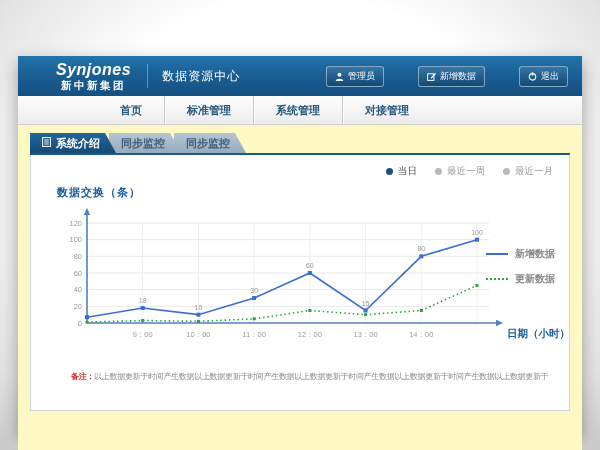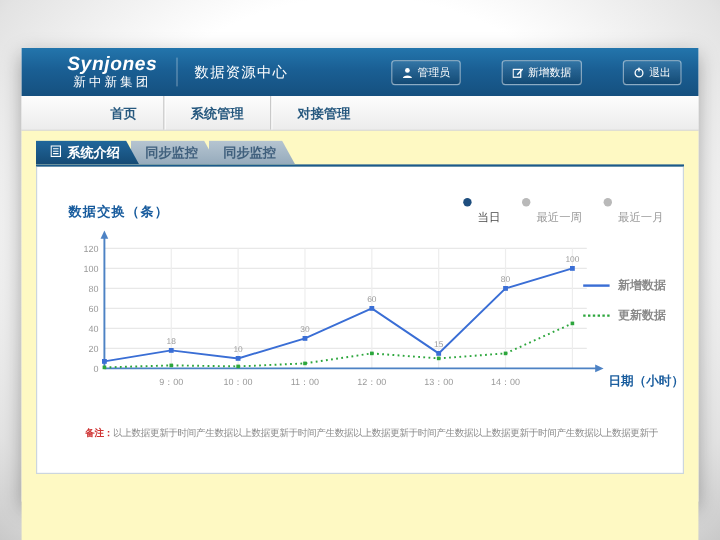--- a/index.html
+++ b/index.html
@@ -3,44 +3,44 @@
 <meta charset="utf-8">
 <style>
   * { margin:0; padding:0; box-sizing:border-box; }
   html,body { width:600px; height:450px; overflow:hidden; }
   body {
     font-family:"Liberation Sans","DejaVu Sans",sans-serif;
     background: radial-gradient(ellipse at 50% 42%, #ffffff 52%, #e3e3e3 85%, #c9c9c9 100%);
     position:relative;
   }
   .window {
-    position:absolute; left:18px; top:40px; width:564px; height:378px;
+    position:absolute; left:18px; top:56px; width:564px; height:378px;
     background:#fff; box-shadow:0 6px 16px rgba(0,0,0,.35);
   }
   
   .hdr {
     height:40px; background:linear-gradient(#2375ac, #1a5f94 45%, #15507f);
     display:flex; align-items:center; padding:0 10px; position:relative;
   }
   .logo { display:flex; flex-direction:column; align-items:center; color:#fff; margin-left:28px; line-height:1; }
   .logo-main { font-size:16px; font-weight:bold; font-style:italic; letter-spacing:.5px; }
-  .logo-sub { font-size:10.5px; font-weight:normal; letter-spacing:2.5px; margin-top:2px; }
+  .logo-sub { font-size:10.5px; font-weight:bold; letter-spacing:2.5px; margin-top:2px; }
   .hdr-divider { width:1px; height:24px; background:rgba(255,255,255,.35); margin:0 14px 0 16px; }
   .app-title { color:#fff; font-size:12px; letter-spacing:1px; }
   .hdr-right { position:absolute; right:14px; top:10px; display:flex; gap:7px; }
   .hbtn {
     display:flex; align-items:center; gap:4px; color:#fff; font-size:9px;
     padding:3px 8px; border:1px solid rgba(255,255,255,.45); border-radius:3px;
     background:linear-gradient(rgba(255,255,255,.10), rgba(0,0,0,.14)); cursor:pointer; white-space:nowrap;margin-left:27px;
   }
   .hbtn svg { display:block; }
   
   .nav {
     height:29px; background:linear-gradient(#fdfdfd,#ececec);
-    border-bottom:1px solid #cfcfcf; display:flex; align-items:stretch; padding-left:52px;
+    border-bottom:1px solid #cfcfcf; display:flex; align-items:stretch; padding-left:80px;
   }
   .nav-item {
     display:flex; align-items:center; padding:0 22px; font-size:11px; font-weight:bold;
     color:#27597f; cursor:pointer; position:relative;
   }
   .nav-item + .nav-item { border-left:1px solid #c9c9c9; box-shadow:inset 1px 0 0 #ffffff; }
   
   .content { background:#fef9c3; height:384px; padding:8px 12px 0 12px; }
   .tabs { display:flex; height:20px; align-items:flex-end; }
   .tab {
@@ -55,21 +55,21 @@
   .tabline { height:2px; background:#1b5a8c; }
   .panel {
     background:#fff; border:1px solid #ccd6de; border-top:none; height:256px; position:relative;
   }
   
   .filters { position:absolute; top:10px; right:16px; display:flex; gap:18px; }
   .filter { display:flex; align-items:center; gap:5px; cursor:pointer; }
   .fdot { width:7px; height:7px; border-radius:50%; }
   .filter.sel .fdot { background:#1e4e7e; }
   .filter.unsel .fdot { background:#b9b9b9; }
-  .flabel { font-size:9.5px;margin-top:26px; }
+  .flabel { font-size:9.5px; }
   .filter.sel .flabel { color:#4a4a4a; }
   .filter.unsel .flabel { color:#9a9a9a; }
   .ylabel { position:absolute; top:30px; left:26px; font-size:11px; font-weight:bold; color:#1a5d9e; letter-spacing:1px; }
   .chart-wrap { position:absolute; top:50px; left:14px; width:520px; height:150px; }
   .tick-t { font-size:7.5px; fill:#9a9a9a; }
   .pt-t { font-size:7px; fill:#9a9a9a; }
   .axis-title-t { font-size:10.5px; font-weight:bold; fill:#1a5d9e; }
   
   .slegend { position:absolute; right:14px; top:92px; display:flex; flex-direction:column; gap:11px; }
   .sleg-row { display:flex; align-items:center; gap:7px; cursor:pointer; }
@@ -118,20 +118,21 @@
               <line x1="5" y1="0.3" x2="5" y2="4" stroke="#fff" stroke-width="1.4"></line>
             </svg>
         </span>
         <span>退出</span>
       </div>
     </div>
   </div>
 
   <div class="nav">
     <div class="nav-item">首页</div>
+    <div class="nav-item">标准管理</div>
     <div class="nav-item">系统管理</div>
     <div class="nav-item">对接管理</div>
   </div>
 
   <div class="content">
     <div class="tabs">
       <div class="tab active">
         <span>
           <svg width="9" height="10" viewBox="0 0 9 10">
               <rect x="0.6" y="0.6" width="7.8" height="8.8" fill="none" stroke="#fff" stroke-width="1"></rect>

